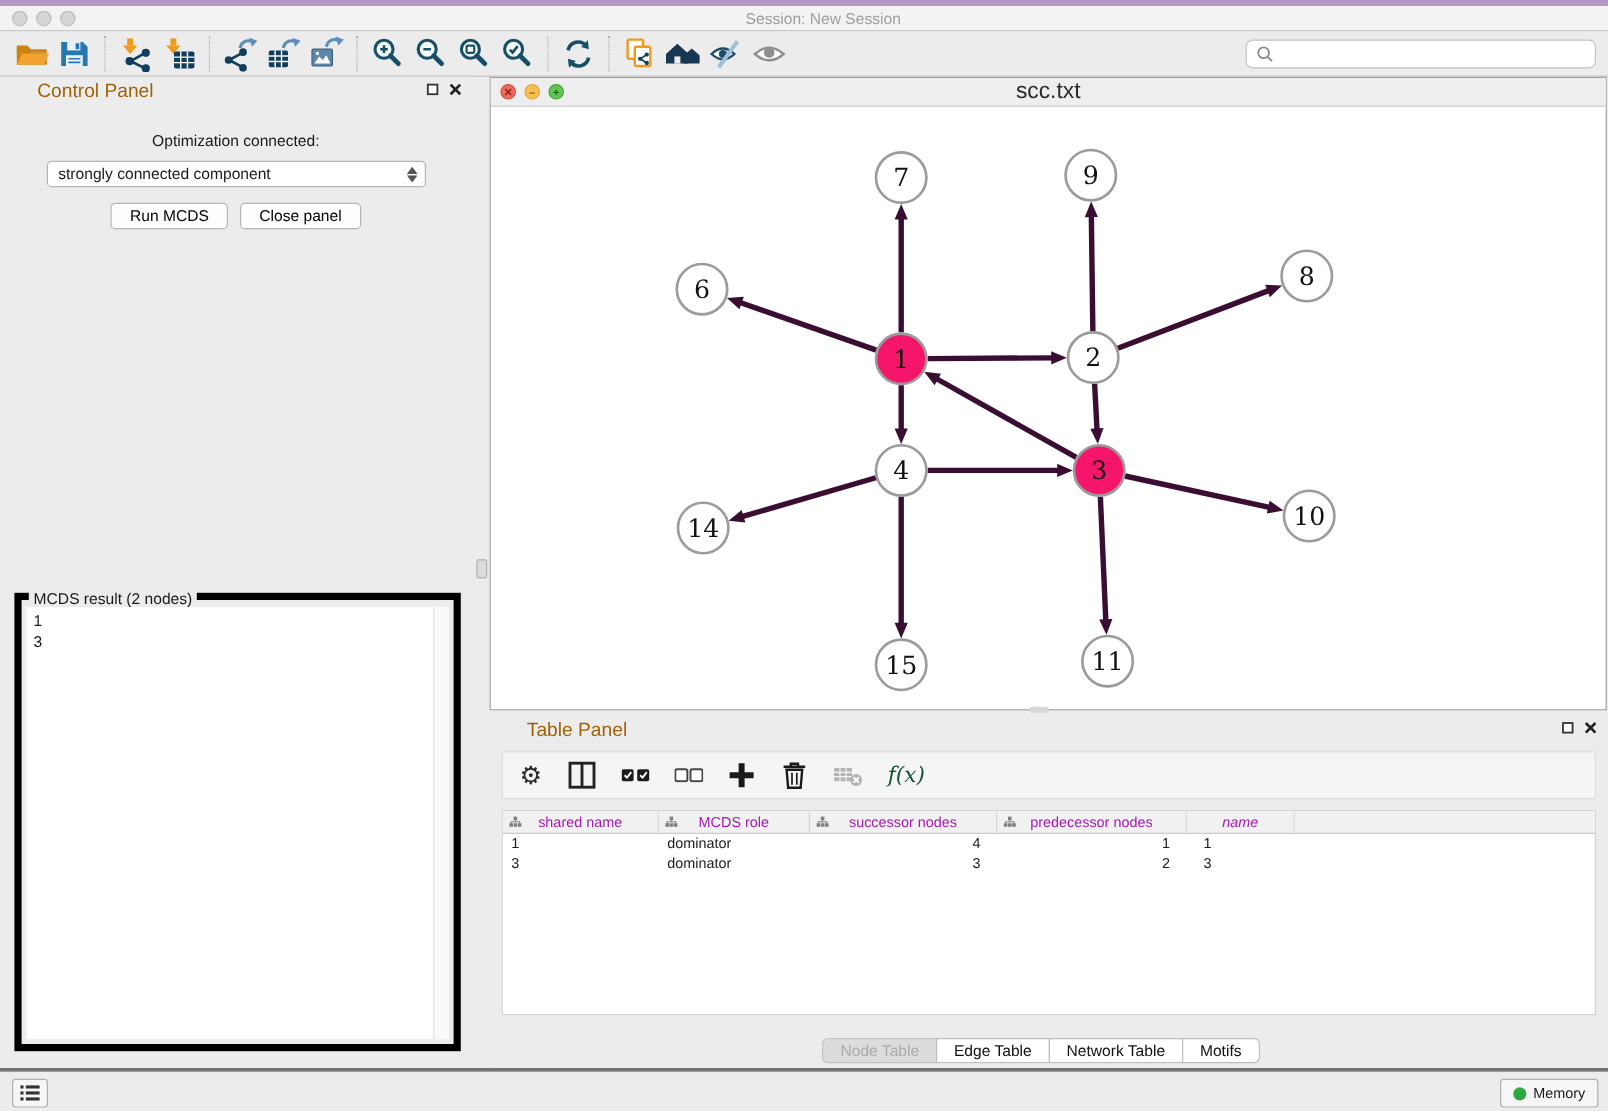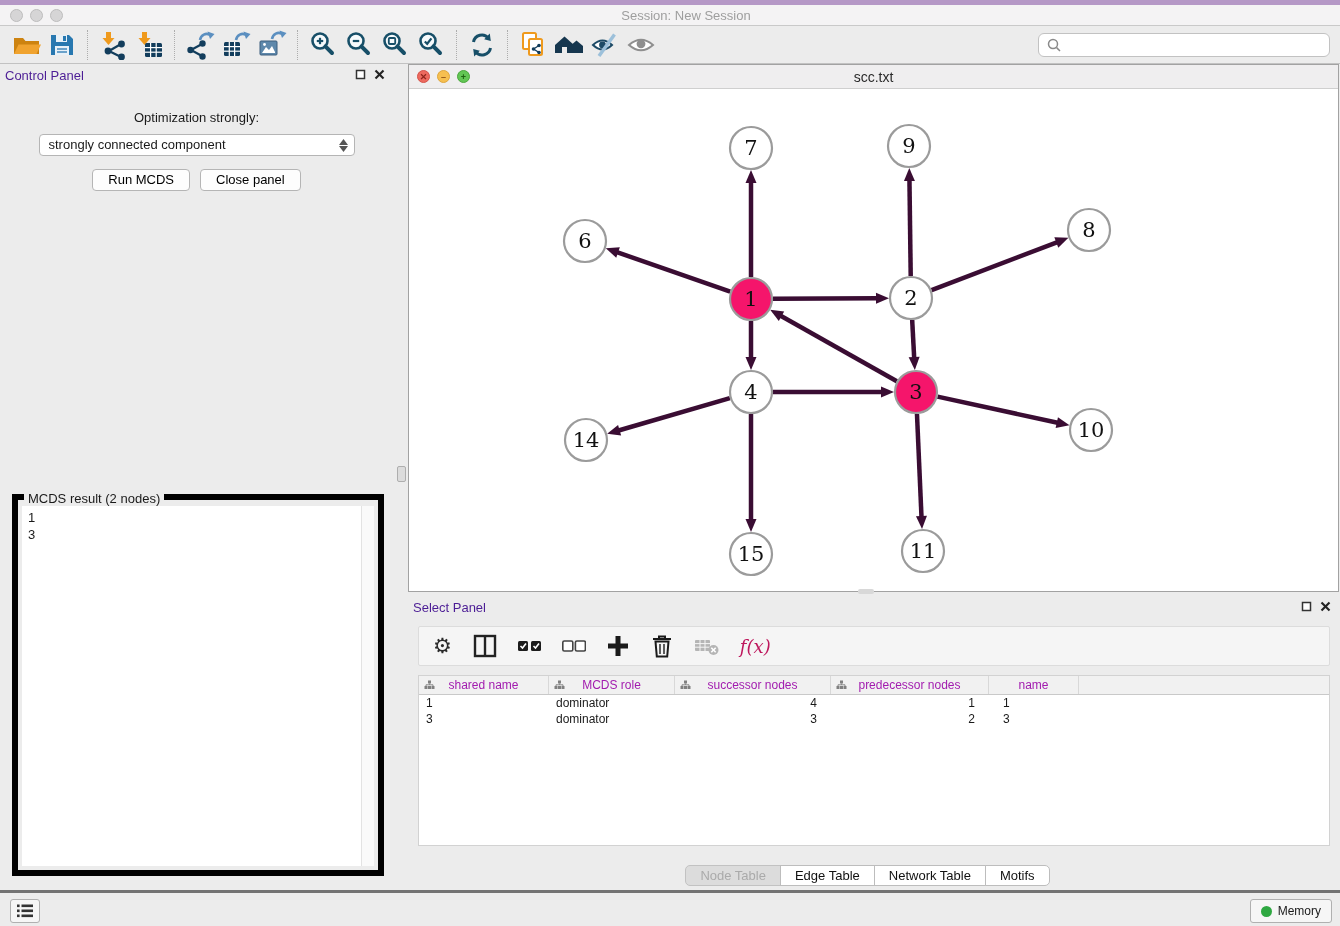--- a/index.html
+++ b/index.html
@@ -17,21 +17,21 @@
   .traffic { position:absolute; left:10px; top:4px; display:flex; gap:7px; }
   .traffic .light { width:13px; height:13px; border-radius:50%; background:#d6d5d6; border:1px solid #bdbdbd; }
   .win-title { position:absolute; left:0; right:0; top:0; height:21px; line-height:21px; text-align:center; font-size:13px; color:#9e9e9e;padding-left:32px; }
   .toolbar { position:absolute; left:0; top:27px; width:100%; height:37px; background:#ececec; border-bottom:1px solid #c2c2c2; display:flex; align-items:center; padding-left:8px; }
   .tb-btn { width:36px; height:32px; display:flex; align-items:center; justify-content:center; }
   .tb-sep { width:1px; height:30px; border-left:1px dotted #adadad; margin:0 7px; }
   .search-box { position:absolute; right:10px; top:6px; width:292px; height:24px; background:#fff; border:1px solid #c2c2c2; border-radius:6px; display:flex; align-items:center; padding-left:6px; }
   .search-box input { border:none; outline:none; flex:1; font-size:13px; font-family:"Liberation Sans",sans-serif; background:transparent; }
   
   .panel-head { height:24px; position:relative; }
-  .panel-title { position:absolute; left:5px; top:4px; font-size:13px; color:#4c1d95; }
+  .panel-title { position:absolute; left:31px; top:4px; font-size:16px; color:#a16207; }
   .panel-ctrls { position:absolute; right:8px; top:5px; display:flex; gap:8px; align-items:center; }
   .seg-tabs { display:flex; justify-content:center; }
   .seg-tab { height:21px; line-height:19px; padding:0 14px; font-size:13px; background:#fff; border:1px solid #bdbdbd; margin-left:-1px; cursor:default; color:#111; }
   .seg-tab:first-child { border-radius:5px 0 0 5px; margin-left:0; }
   .seg-tab:last-child { border-radius:0 5px 5px 0; }
   .seg-tab.active { background:#dcdcdc; color:#aaaaaa; border-color:#c2c2c2; }
   
   .control-panel { position:absolute; left:0; top:64px; width:393px; height:826px; background:#ececec; }
   .cp-tabs { margin-top:9px; }
   .opt-label { margin-top:22px; text-align:center; font-size:13px; }
@@ -46,29 +46,29 @@
   .result-text { font-family:"Liberation Sans",sans-serif; font-size:13px; line-height:17px; padding:3px 6px; white-space:pre; }
   .v-handle { position:absolute; left:397px; top:466px; width:9px; height:16px; background:#dcdcdc; border:1px solid #aeaeae; border-radius:2px; }
   
   .net-window { position:absolute; left:408px; top:64px; width:931px; height:528px; background:#fff; border:1px solid #a2a2a2; }
   .net-titlebar { position:relative; height:24px; background:#efeeef; border-bottom:1px solid #cfcfcf; }
   .net-lights { position:absolute; left:8px; top:5px; display:flex; gap:7px; }
   .nl { width:13px; height:13px; border-radius:50%; font-size:9px; font-weight:bold; display:flex; align-items:center; justify-content:center; }
   .nl.red { background:#ed6a5f; border:1px solid #d5524a; color:#8e241c; }
   .nl.yellow { background:#f6bf50; border:1px solid #dfa63c; color:#93581a; }
   .nl.green { background:#62c654; border:1px solid #4aa73c; color:#1d6410; }
-  .net-title { position:absolute; left:0; right:0; top:0; height:24px; line-height:24px; text-align:center; font-size:14px; color:#2b2b2b; }
+  .net-title { position:absolute; left:0; right:0; top:0; height:24px; line-height:24px; text-align:center; font-size:19px; color:#2b2b2b; }
   .net-canvas { position:absolute; left:0; top:25px; right:0; bottom:0; }
   .h-handle { position:absolute; left:858px; top:589px; width:16px; height:5px; background:#d8d8d8; border-radius:2px; }
   
   .table-panel { position:absolute; left:408px; top:596px; width:931px; height:292px; background:#ececec; }
   .tp-toolbar { position:absolute; left:10px; right:9px; top:30px; height:40px; background:#f5f5f5; border:1px solid #dcdcdc; border-radius:2px; display:flex; align-items:center; gap:20px; padding-left:14px; }
   .tp-ic { display:flex; align-items:center; justify-content:center; }
   .gear-glyph { font-size:21px; color:#2b2b2b; font-family:"DejaVu Sans",sans-serif; line-height:1; }
-  .fx-glyph { font-family:"DejaVu Serif", serif; font-style:italic; font-size:18px; color:#be185d; }
+  .fx-glyph { font-family:"DejaVu Serif", serif; font-style:italic; font-size:18px; color:#14532d; }
   .tp-table { position:absolute; left:10px; right:9px; top:79px; bottom:42px; background:#fff; border:1px solid #d2d2d2; overflow:hidden; }
   .thead { display:flex; height:19px; background:#f1f1f1; border-bottom:1px solid #c9c9c9; }
   .th { position:relative; height:100%; border-right:1px solid #d8d8d8; font-size:12px; color:#a21caf; display:flex; align-items:center; justify-content:center; }
   .th .sort-ic { position:absolute; left:5px; top:4px; }
   .th.filler { flex:1; border-right:none; }
   .trow { display:flex; height:16px; font-size:12px; }
   .td { height:100%; line-height:16px; overflow:hidden; }
   .tp-tabs { position:absolute; left:0; right:12px; top:269px; display:flex; justify-content:center;align-items:flex-end; }
   
   .status-bar { position:absolute; left:0; top:890px; width:100%; height:36px; background:#ececec; border-top:3px solid #737373; }
@@ -248,21 +248,21 @@
     <span class="panel-ctrls">
       <svg width="11" height="11">
           <rect x="1.5" y="1.5" width="8" height="8" fill="#fff" stroke="#333" stroke-width="1.5"></rect>
         </svg>
       <svg width="11" height="11">
           <line x1="1.5" y1="1.5" x2="9.5" y2="9.5" stroke="#222" stroke-width="2.2"></line>
           <line x1="9.5" y1="1.5" x2="1.5" y2="9.5" stroke="#222" stroke-width="2.2"></line>
         </svg>
     </span>
   </div>
-  <div class="opt-label">Optimization strongly:</div>
+  <div class="opt-label">Optimization connected:</div>
   <div class="dropdown">
     <span>strongly connected component</span>
     <span class="dd-arrows">
       <svg width="9" height="6">
           <polygon points="4.5,0 9,6 0,6" fill="#555"></polygon>
         </svg>
       <svg width="9" height="6">
           <polygon points="0,0 9,0 4.5,6" fill="#555"></polygon>
         </svg>
     </span>
@@ -343,21 +343,21 @@
         <text x="342" y="464" text-anchor="middle" dy="0.35em" font-family="&quot;DejaVu Serif&quot;, serif" font-size="21" fill="#111">15</text>
         <circle cx="514" cy="461" r="21" fill="#ffffff" stroke="#9b9b9b" stroke-width="2.2"></circle>
         <text x="514" y="461" text-anchor="middle" dy="0.35em" font-family="&quot;DejaVu Serif&quot;, serif" font-size="21" fill="#111">11</text>
       </svg>
   </div>
 </div>
 <div class="h-handle"></div>
 
 <div class="table-panel">
   <div class="panel-head">
-    <span class="panel-title">Select Panel</span>
+    <span class="panel-title">Table Panel</span>
     <span class="panel-ctrls">
       <svg width="11" height="11">
           <rect x="1.5" y="1.5" width="8" height="8" fill="#fff" stroke="#333" stroke-width="1.5"></rect>
         </svg>
       <svg width="11" height="11">
           <line x1="1.5" y1="1.5" x2="9.5" y2="9.5" stroke="#222" stroke-width="2.2"></line>
           <line x1="9.5" y1="1.5" x2="1.5" y2="9.5" stroke="#222" stroke-width="2.2"></line>
         </svg>
     </span>
   </div>
@@ -446,21 +446,21 @@
         <div class="th" style="width: 158px;">
           <svg class="sort-ic" width="11" height="10">
             <rect x="4" y="0.5" width="3" height="3" fill="#808080"></rect>
             <rect x="0.5" y="6" width="3" height="3" fill="#808080"></rect>
             <rect x="4" y="6" width="3" height="3" fill="#808080"></rect>
             <rect x="7.5" y="6" width="3" height="3" fill="#808080"></rect>
             <path d="M5.5 3.5v1.3M2 6V4.8h7V6" fill="none" stroke="#808080" stroke-width="0.9"></path>
           </svg>
           <span>predecessor nodes</span>
         </div>
-        <div class="th" style="width: 90px;">
+        <div class="th" style="width: 90px; font-style: italic;">
           <span>name</span>
         </div>
         <div class="th filler"></div>
       </div>
     <div id="table-body">
         <div class="trow">
           <div class="td" style="width: 130px; text-align: left; padding: 0px 0px 0px 7px;">1</div>
           <div class="td" style="width: 126px; text-align: left; padding: 0px 0px 0px 7px;">dominator</div>
           <div class="td" style="width: 156px; text-align: right; padding: 0px 14px 0px 0px;">4</div>
           <div class="td" style="width: 158px; text-align: right; padding: 0px 14px 0px 0px;">1</div>

